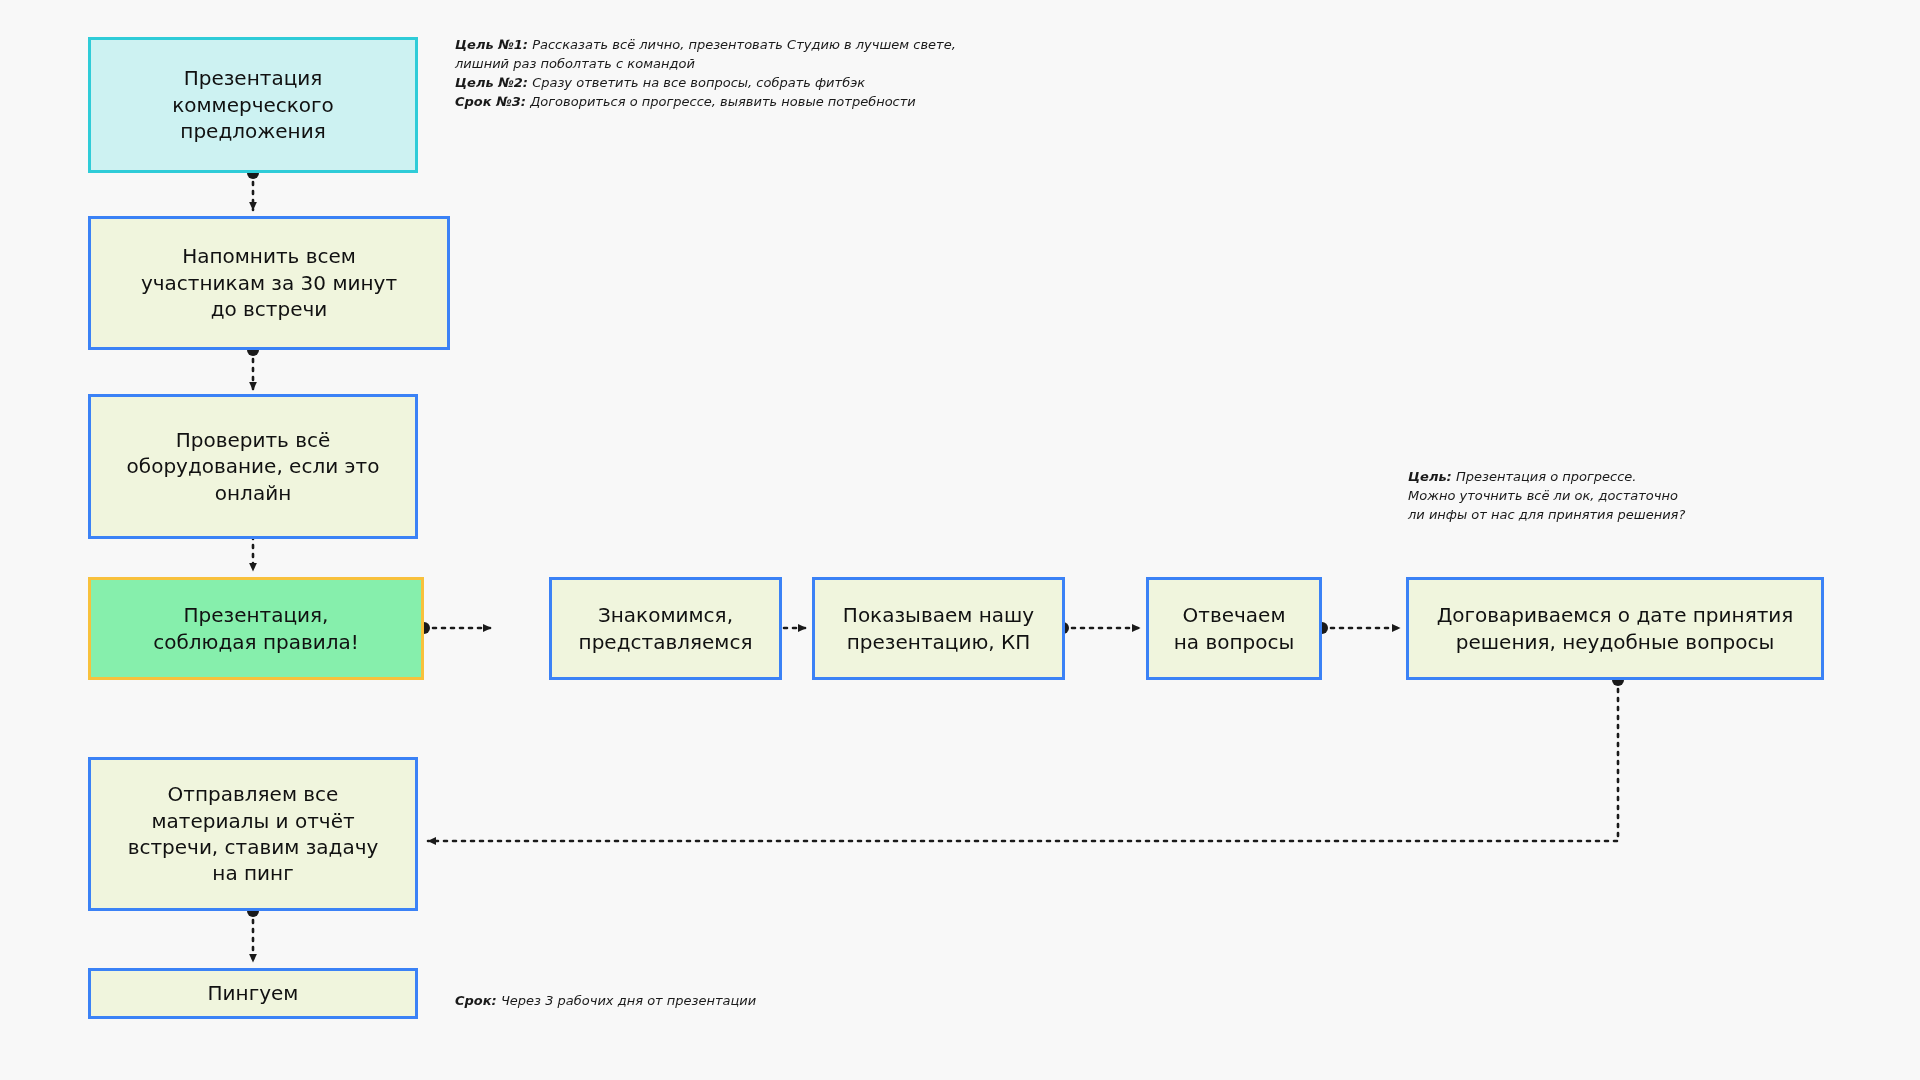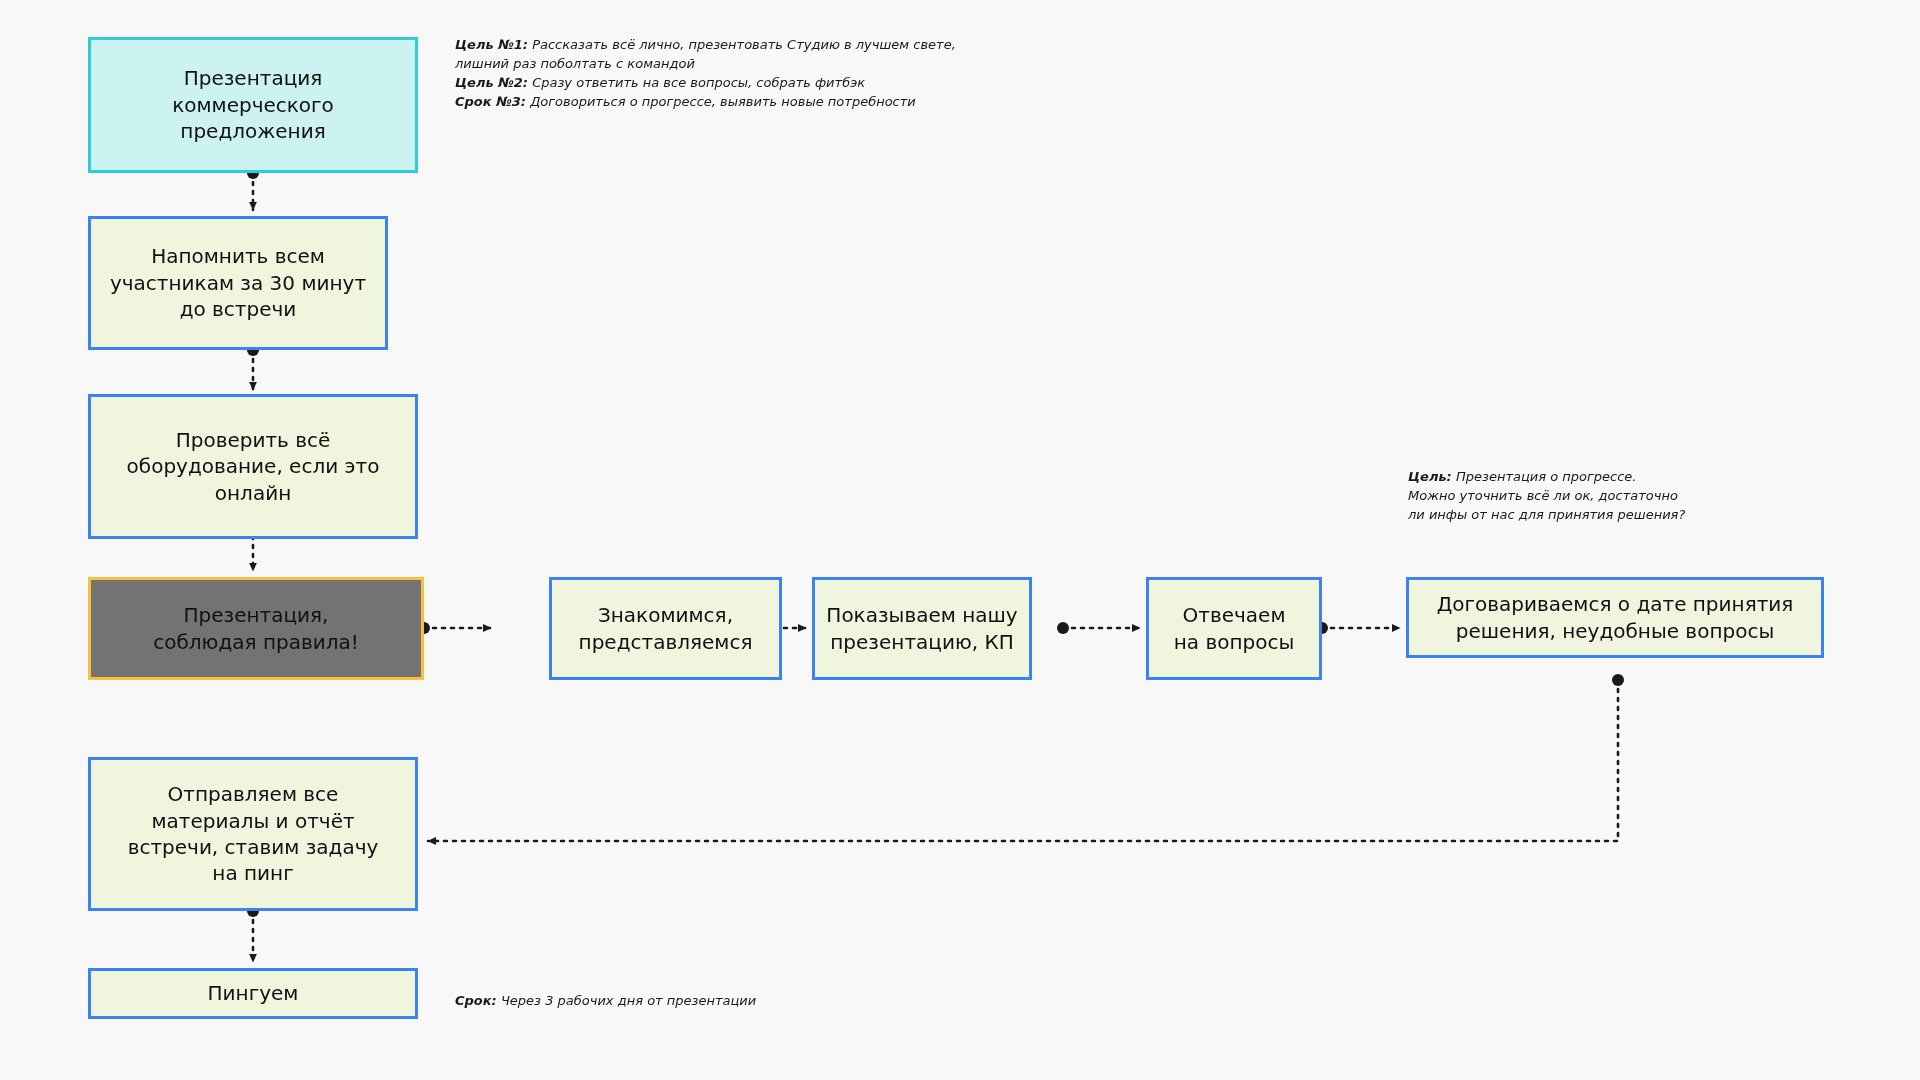--- a/index.html
+++ b/index.html
@@ -42,21 +42,21 @@
     font-size: 20px;
     line-height: 1.32;
     padding: 4px 10px;
   }
   .node.cyan {
     border-color: #2FCCD8;
     background: #CDF2F2;
   }
   .node.orange {
     border-color: #F8C13C;
-    background: #737373;
+    background: #86efac;
   }
   .node-label {
     display: block;
     white-space: pre-line;
   }
   
   .annotation {
     position: absolute;
     font-style: italic;
     font-size: 13px;
@@ -133,21 +133,21 @@
       <line x1="253" y1="911" x2="253" y2="962" stroke="#1A1A1A" stroke-width="2.6" stroke-dasharray="3 6" stroke-linecap="round" marker-end="url(#arrowHead)"></line>
     </g>
   </svg>
 
   <div class="node cyan" style="left:88px; top:37px; width:330px; height:136px;">
     <span class="node-label">Презентация
 коммерческого
 предложения</span>
   </div>
 
-  <div class="node" style="left:88px; top:216px; width:300px; height:134px;">
+  <div class="node" style="left:88px; top:216px; width:362px; height:134px;">
     <span class="node-label">Напомнить всем
 участникам за 30 минут
 до встречи</span>
   </div>
 
   <div class="node" style="left:88px; top:394px; width:330px; height:145px;">
     <span class="node-label">Проверить всё
 оборудование, если это
 онлайн</span>
   </div>
@@ -155,31 +155,31 @@
   <div class="node orange" style="left:88px; top:577px; width:336px; height:103px;">
     <span class="node-label">Презентация,
 соблюдая правила!</span>
   </div>
 
   <div class="node" style="left:509px; top:577px; width:233px; height:103px;margin-left:40px;">
     <span class="node-label">Знакомимся,
 представляемся</span>
   </div>
 
-  <div class="node" style="left:812px; top:577px; width:220px; height:103px;">
+  <div class="node" style="left:812px; top:577px; width:253px; height:103px;">
     <span class="node-label">Показываем нашу
 презентацию, КП</span>
   </div>
 
   <div class="node" style="left:1146px; top:577px; width:176px; height:103px;">
     <span class="node-label">Отвечаем
 на вопросы</span>
   </div>
 
-  <div class="node" style="left:1406px; top:577px; width:418px; height:81px;">
+  <div class="node" style="left:1406px; top:577px; width:418px; height:103px;">
     <span class="node-label">Договариваемся о дате принятия
 решения, неудобные вопросы</span>
   </div>
 
   <div class="node" style="left:88px; top:757px; width:330px; height:154px;">
     <span class="node-label">Отправляем все
 материалы и отчёт
 встречи, ставим задачу
 на пинг</span>
   </div>

